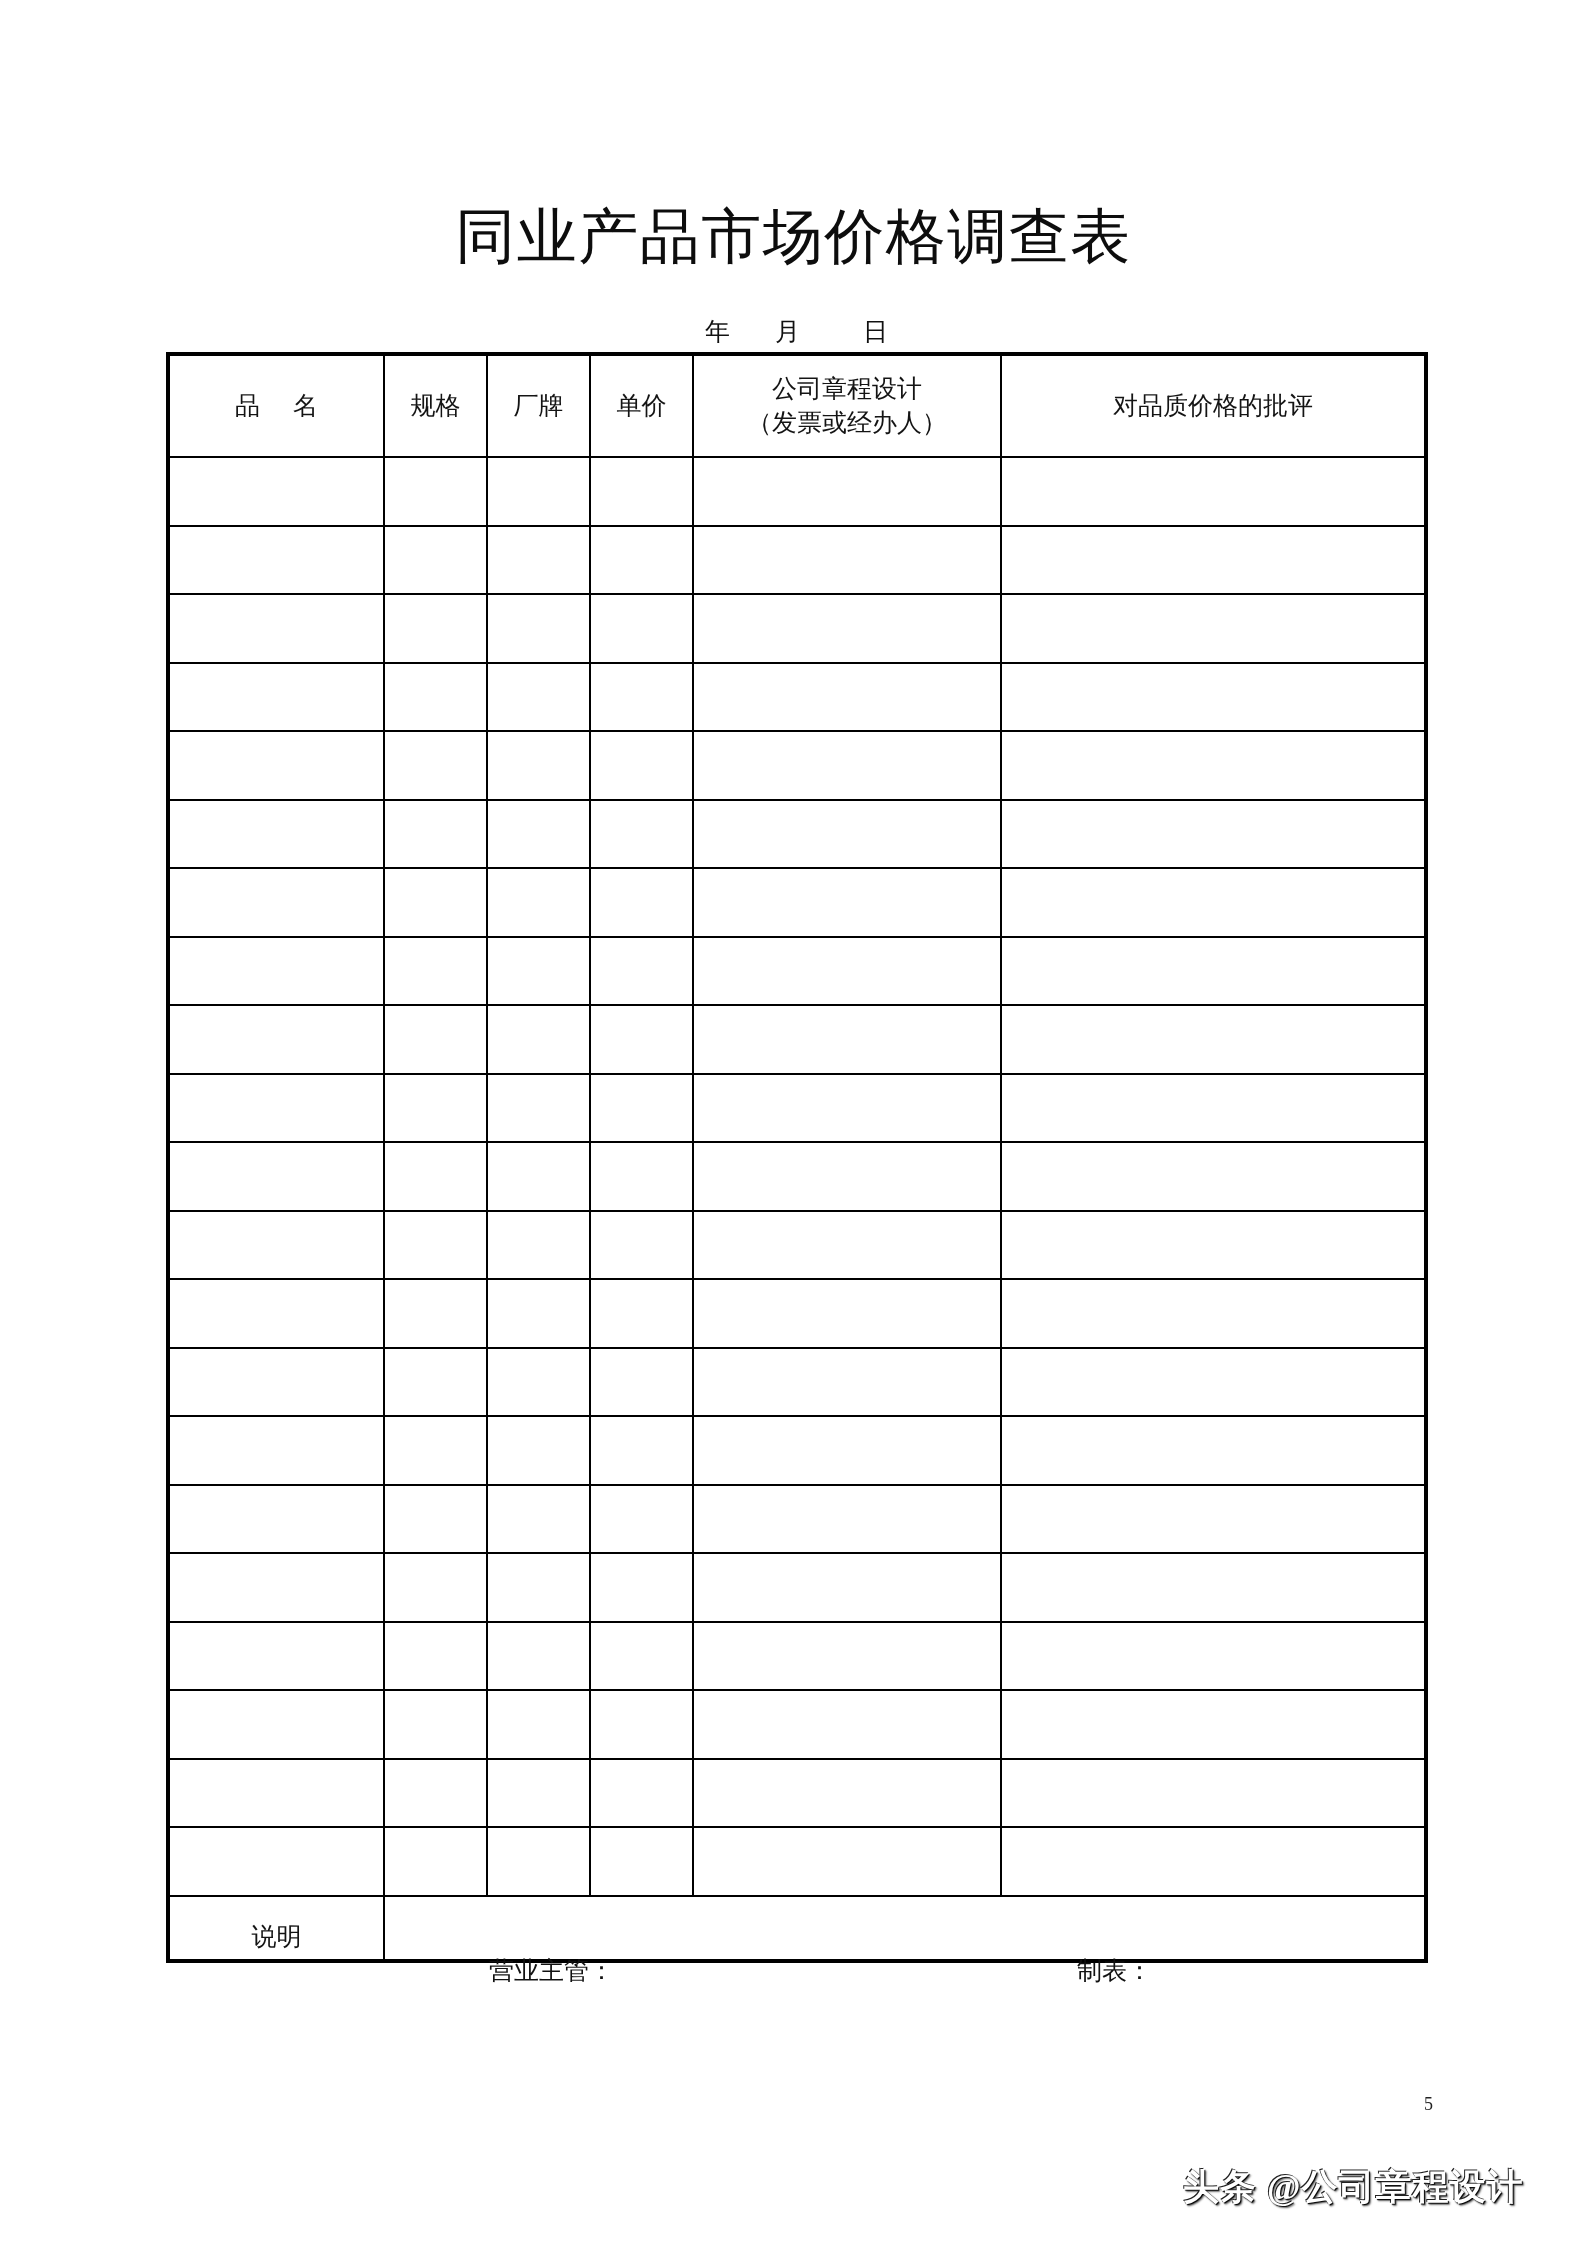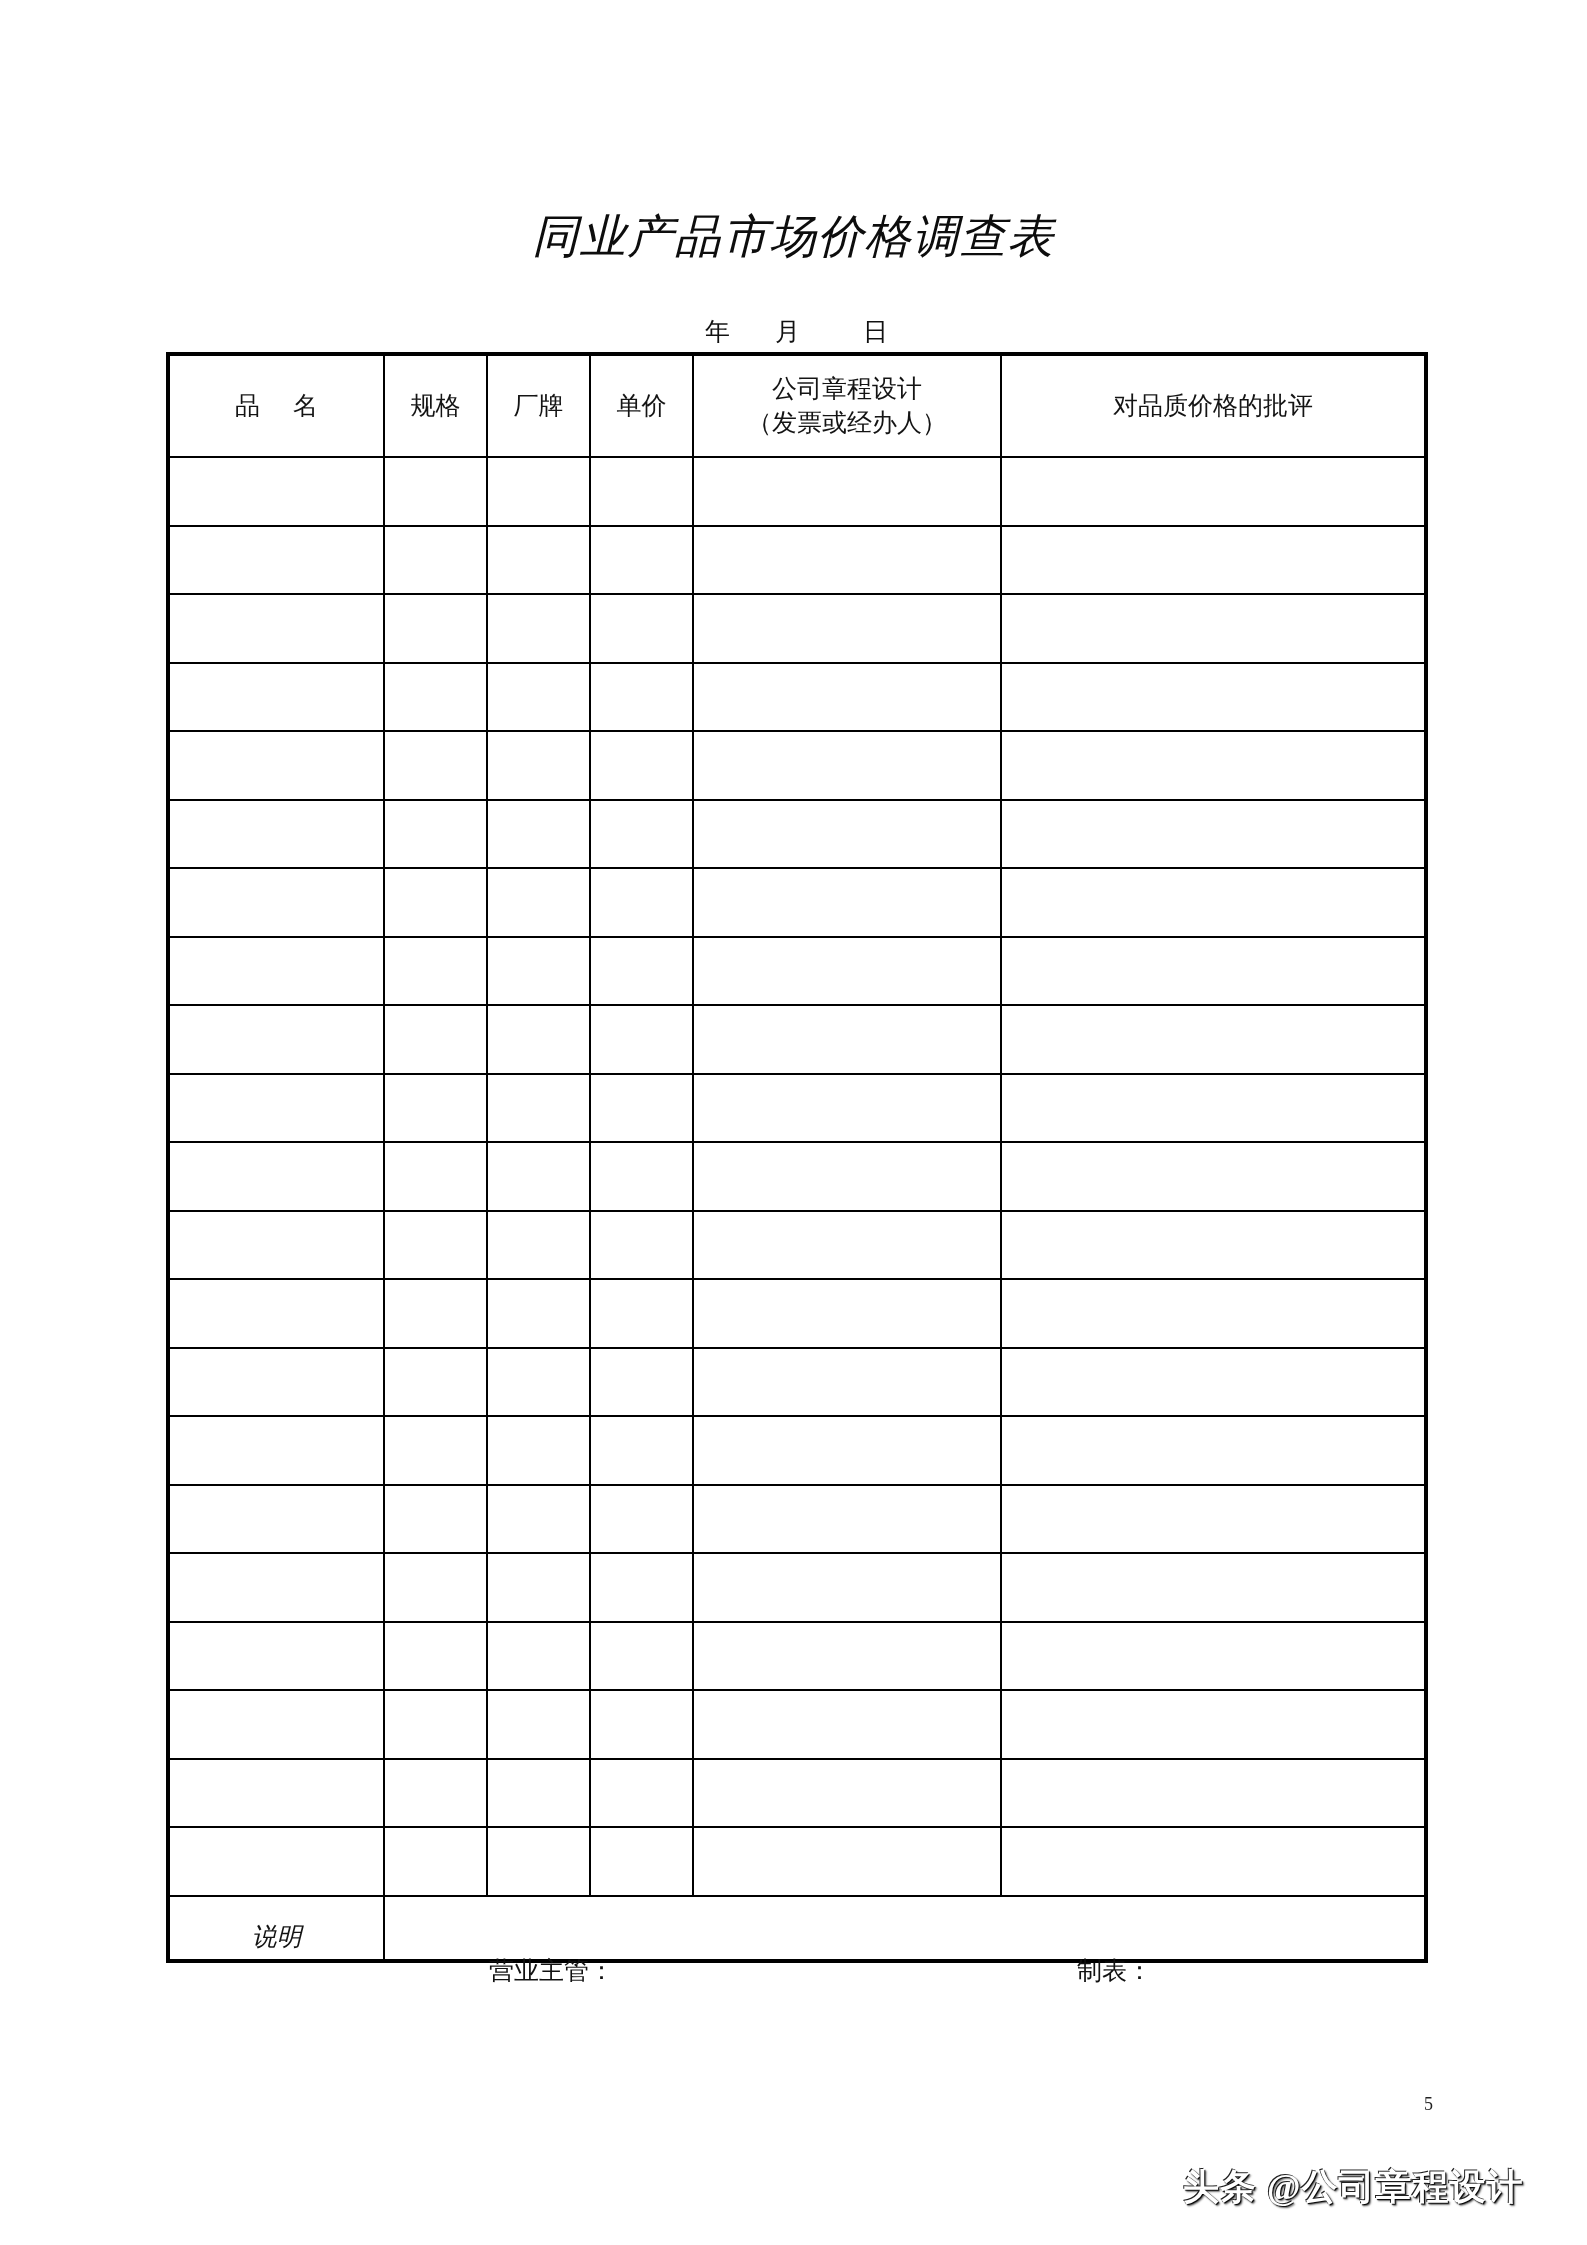--- a/index.html
+++ b/index.html
@@ -1,28 +1,28 @@
 <!DOCTYPE html>
 <html><head>
 <meta charset="utf-8">
 <style>
   html, body { margin: 0; padding: 0; background: #ffffff; }
   body { width: 1587px; height: 2245px; position: relative; overflow: hidden;
          font-family: "DejaVu Serif", "Liberation Serif", serif; color: #111111; }
   .title { position: absolute; left: 0; width: 1587px; top: 208px; text-align: center;
-           font-size: 46px; letter-spacing: 1.5px; line-height: 56px; color: #0d0d0d; font-style: italic; }
+           font-size: 60px; letter-spacing: 1.5px; line-height: 56px; color: #0d0d0d; }
   .date-line { position: absolute; top: 316px; left: 700px; height: 32px; font-size: 25px; line-height: 32px; }
   .date-line span { position: absolute; top: 0; white-space: nowrap; }
   .table-wrap { position: absolute; left: 166px; top: 352px; width: 1258px; }
   table.survey { border-collapse: collapse; width: 1258px; table-layout: fixed; border: 4px solid #000; padding-left: 39px; }
   table.survey td, table.survey th { border: 2.5px solid #000; padding: 0; font-weight: normal;
         text-align: center; vertical-align: middle; font-size: 25px; color: #141414; }
   table.survey th { height: 100px; line-height: 34px; }
   table.survey td.cell { height: 66.5px; }
-  table.survey td.note-label { height: 56px; vertical-align: bottom; padding-bottom: 6px; font-style: italic; }
+  table.survey td.note-label { height: 56px; vertical-align: bottom; padding-bottom: 6px; }
   .footer-label { position: absolute; top: 1956px; font-size: 25px; line-height: 30px; white-space: nowrap; margin-left: 29px; }
   .page-num { position: absolute; left: 1424px; top: 2094px; font-size: 18px; line-height: 20px;
               font-family: "Liberation Serif", serif; color: #222; }
   .watermark { position: absolute; left: 1183px; top: 2164px; font-size: 36px; line-height: 46px;
                font-family: Liberation Serif, serif; font-weight: bold;
                color: #ffffff; letter-spacing: 1px; white-space: nowrap;
                text-shadow: -1px -1px 0 #222, 1px 1px 1px #000, 2px 2px 2px rgba(0,0,0,0.6); }
 </style>
 </head>
 <body>

